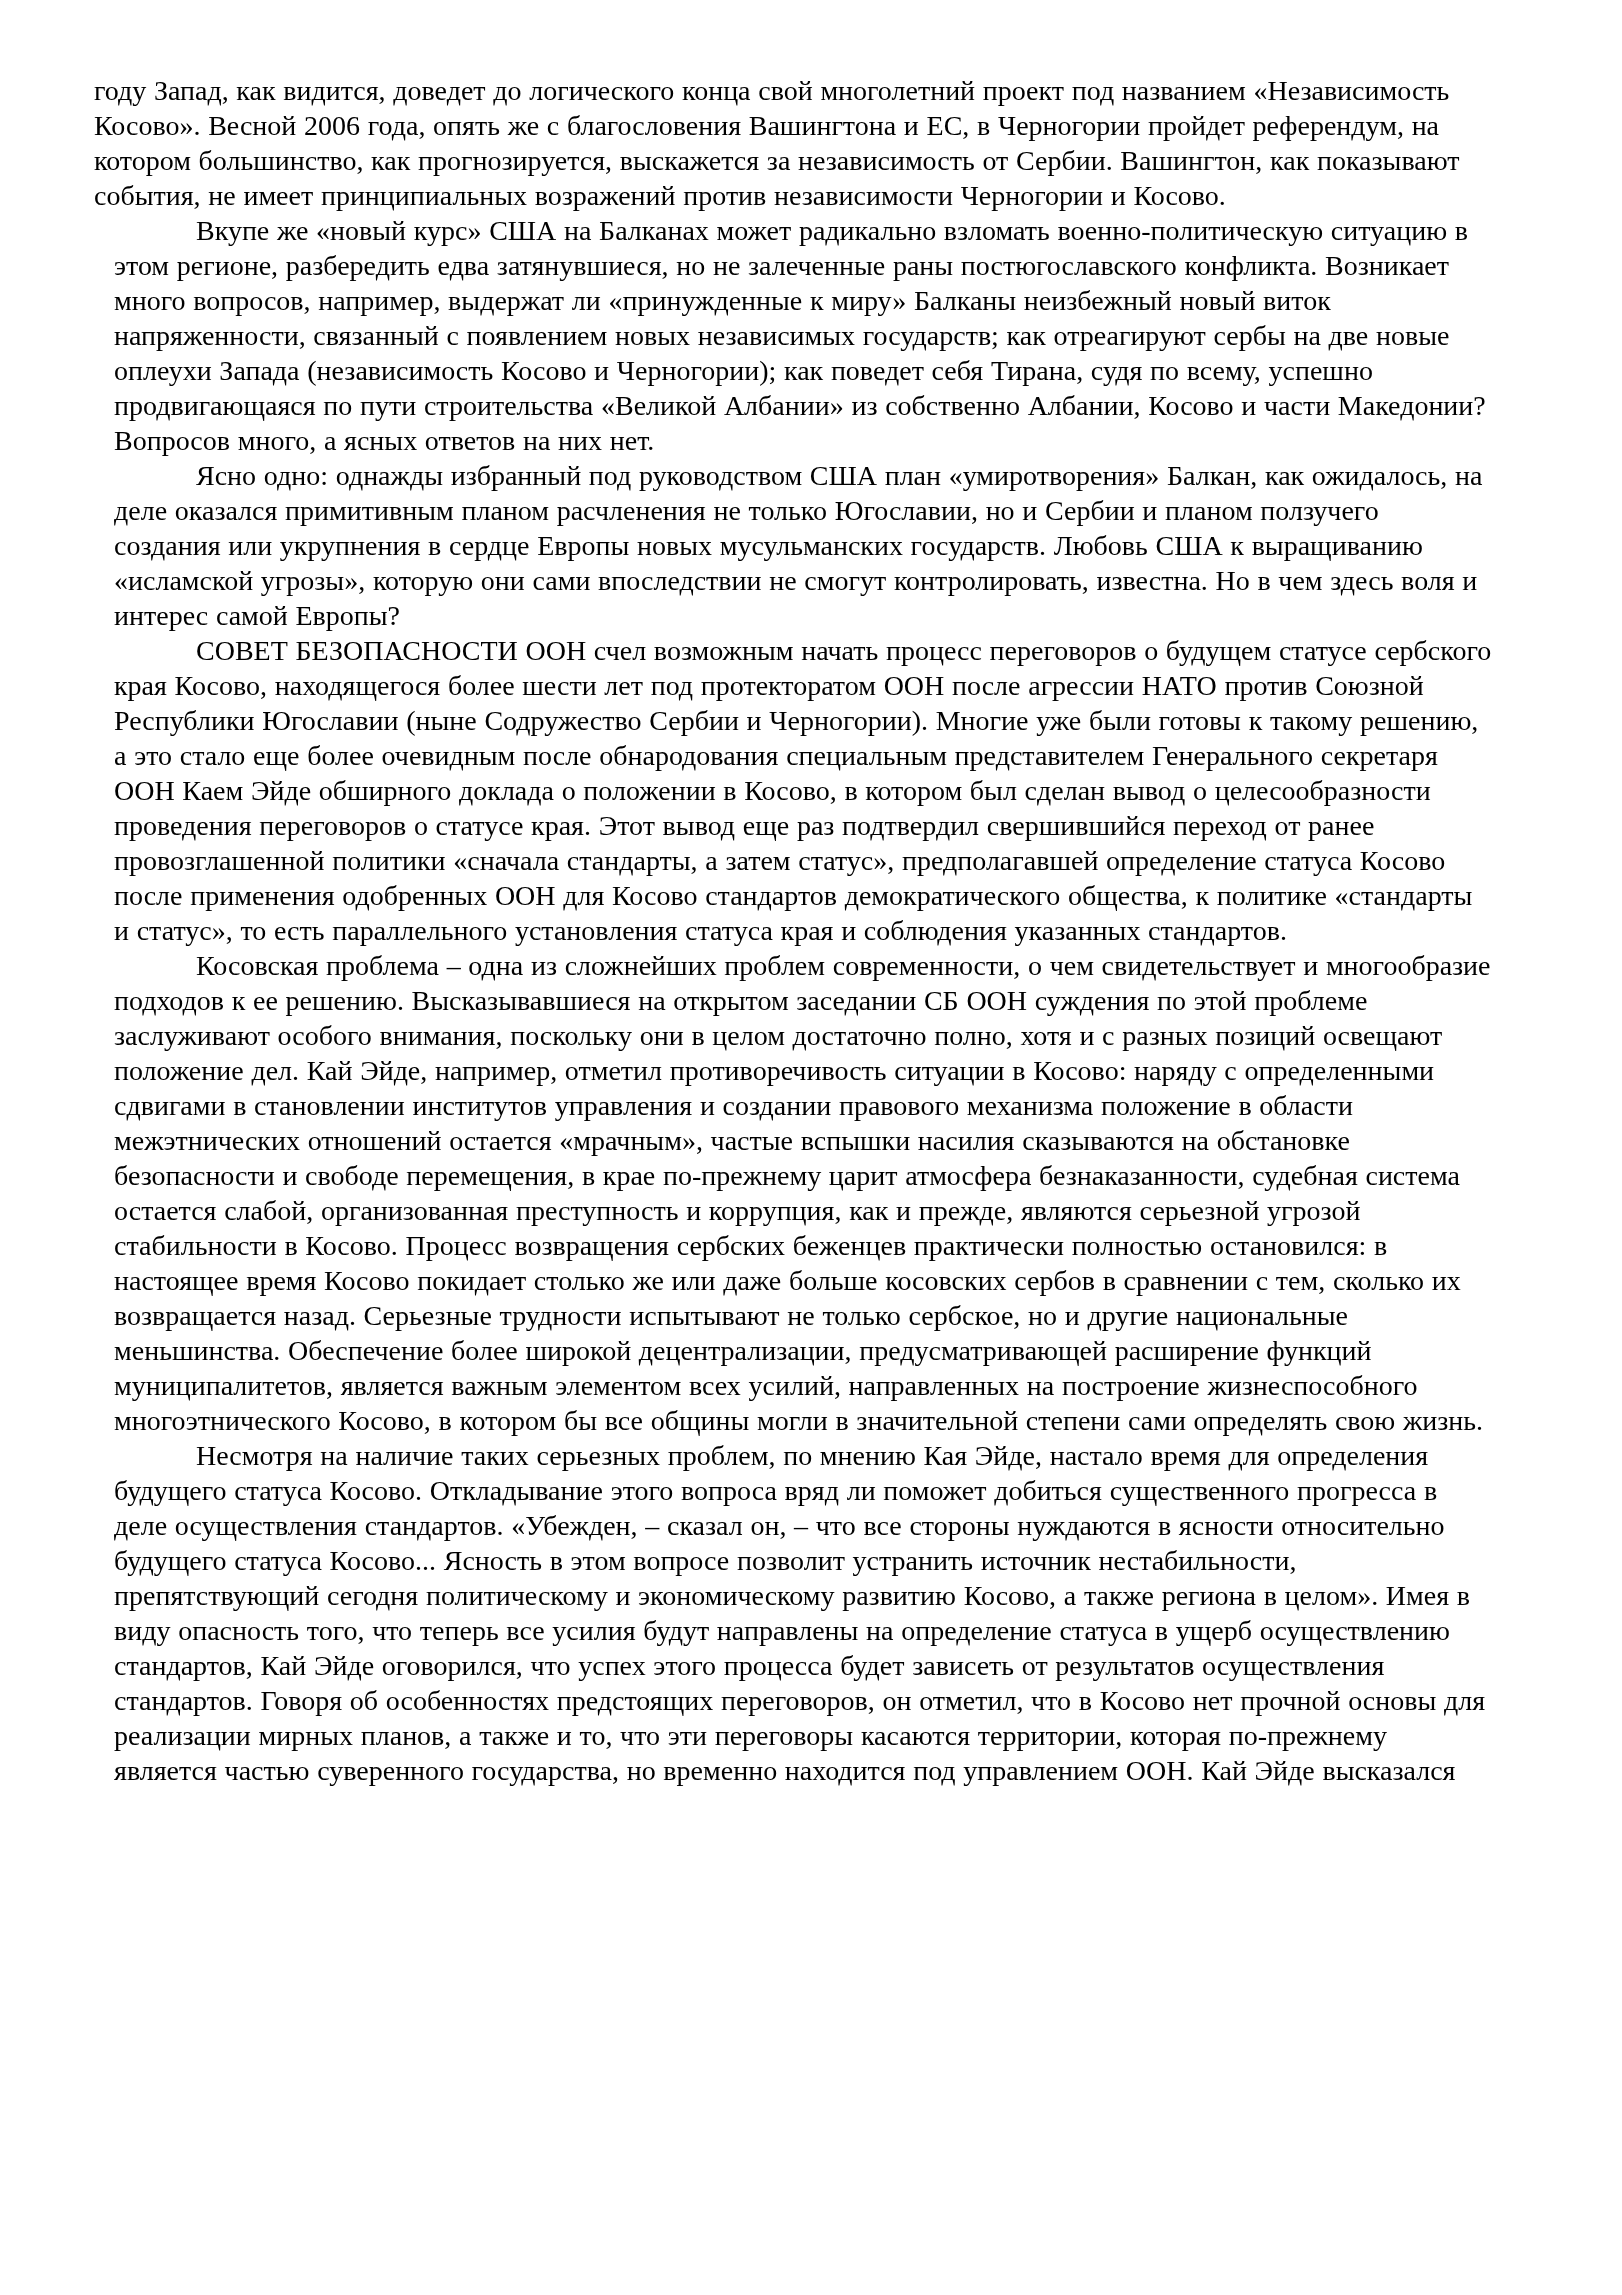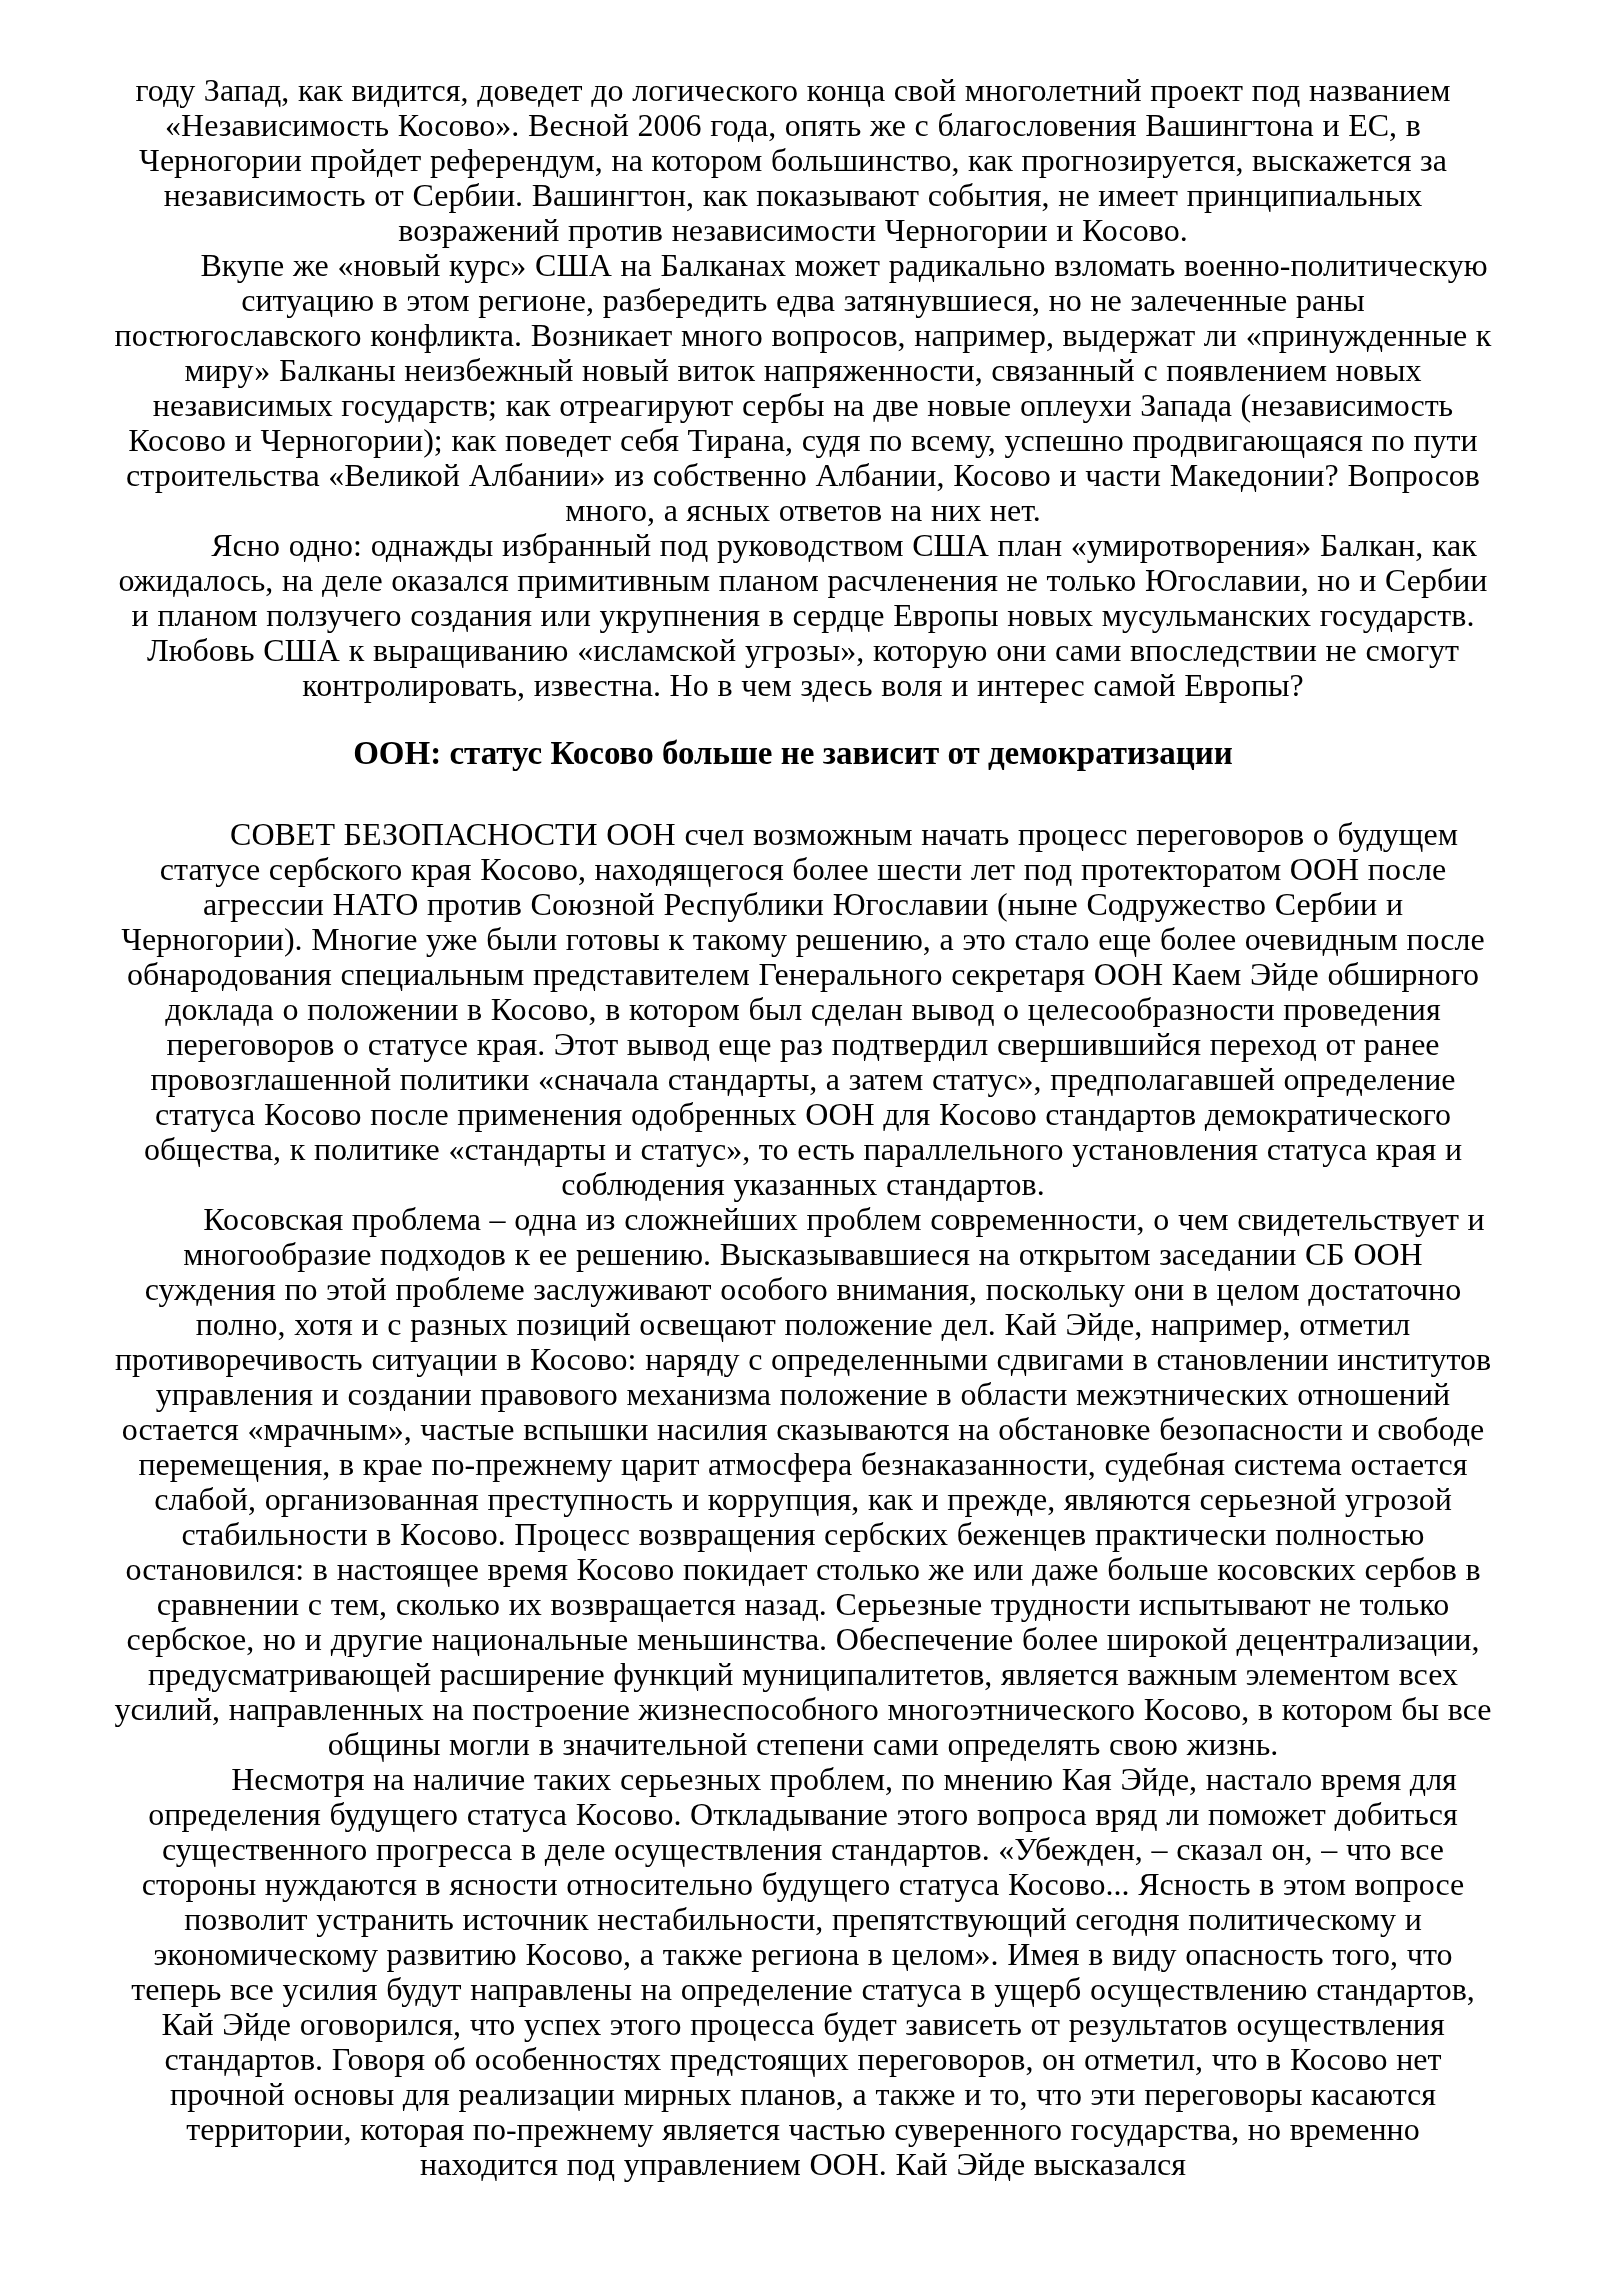--- a/index.html
+++ b/index.html
@@ -16,23 +16,23 @@
   .page {
     box-sizing: border-box;
     width: 1623px;
     height: 2295px;
     padding: 73px 131px 0 94px;
     overflow: hidden;
     background: #ffffff;
   }
   .body-para {
     margin: 0;
-    font-size: 32px;
+    font-size: 28px;
     line-height: 35px;
-    text-align: center;
+    text-align: left;
     word-spacing: 0.7px;
   }
   .body-para.indent {
     text-indent: 82px;
     margin-left: 20px;
   }
   .section-heading {
     margin: 30px 0 43px 0;
     font-size: 33px;
     line-height: 41px;
@@ -43,21 +43,20 @@
 </head>
 <body>
 
 <div class="page">
   <p class="body-para">году Запад, как видится, доведет до логического конца свой многолетний проект под названием «Независимость Косово». Весной 2006 года, опять же с благословения Вашингтона и ЕС, в Черногории пройдет референдум, на котором большинство, как прогнозируется, выскажется за независимость от Сербии. Вашингтон, как показывают события, не имеет принципиальных возражений против независимости Черногории и Косово.</p>
 
   <p class="body-para indent">Вкупе же «новый курс» США на Балканах может радикально взломать военно-политическую ситуацию в этом регионе, разбередить едва затянувшиеся, но не залеченные раны постюгославского конфликта. Возникает много вопросов, например, выдержат ли «принужденные к миру» Балканы неизбежный новый виток напряженности, связанный с появлением новых независимых государств; как отреагируют сербы на две новые оплеухи Запада (независимость Косово и Черногории); как поведет себя Тирана, судя по всему, успешно продвигающаяся по пути строительства «Великой Албании» из собственно Албании, Косово и части Македонии? Вопросов много, а ясных ответов на них нет.</p>
 
   <p class="body-para indent">Ясно одно: однажды избранный под руководством США план «умиротворения» Балкан, как ожидалось, на деле оказался примитивным планом расчленения не только Югославии, но и Сербии и планом ползучего создания или укрупнения в сердце Европы новых мусульманских государств. Любовь США к выращиванию «исламской угрозы», которую они сами впоследствии не смогут контролировать, известна. Но в чем здесь воля и интерес самой Европы?</p>
 
-  <h1 class="section-heading">ООН: статус Косово больше не зависит от демократизации</h1>
 
   <p class="body-para indent">СОВЕТ БЕЗОПАСНОСТИ ООН счел возможным начать процесс переговоров о будущем статусе сербского края Косово, находящегося более шести лет под протекторатом ООН после агрессии НАТО против Союзной Республики Югославии (ныне Содружество Сербии и Черногории). Многие уже были готовы к такому решению, а это стало еще более очевидным после обнародования специальным представителем Генерального секретаря ООН Каем Эйде обширного доклада о положении в Косово, в котором был сделан вывод о целесообразности проведения переговоров о статусе края. Этот вывод еще раз подтвердил свершившийся переход от ранее провозглашенной политики «сначала стандарты, а затем статус», предполагавшей определение статуса Косово после применения одобренных ООН для Косово стандартов демократического общества, к политике «стандарты и статус», то есть параллельного установления статуса края и соблюдения указанных стандартов.</p>
 
   <p class="body-para indent">Косовская проблема – одна из сложнейших проблем современности, о чем свидетельствует и многообразие подходов к ее решению. Высказывавшиеся на открытом заседании СБ ООН суждения по этой проблеме заслуживают особого внимания, поскольку они в целом достаточно полно, хотя и с разных позиций освещают положение дел. Кай Эйде, например, отметил противоречивость ситуации в Косово: наряду с определенными сдвигами в становлении институтов управления и создании правового механизма положение в области межэтнических отношений остается «мрачным», частые вспышки насилия сказываются на обстановке безопасности и свободе перемещения, в крае по-прежнему царит атмосфера безнаказанности, судебная система остается слабой, организованная преступность и коррупция, как и прежде, являются серьезной угрозой стабильности в Косово. Процесс возвращения сербских беженцев практически полностью остановился: в настоящее время Косово покидает столько же или даже больше косовских сербов в сравнении с тем, сколько их возвращается назад. Серьезные трудности испытывают не только сербское, но и другие национальные меньшинства. Обеспечение более широкой децентрализации, предусматривающей расширение функций муниципалитетов, является важным элементом всех усилий, направленных на построение жизнеспособного многоэтнического Косово, в котором бы все общины могли в значительной степени сами определять свою жизнь.</p>
 
   <p class="body-para indent">Несмотря на наличие таких серьезных проблем, по мнению Кая Эйде, настало время для определения будущего статуса Косово. Откладывание этого вопроса вряд ли поможет добиться существенного прогресса в деле осуществления стандартов. «Убежден, – сказал он, – что все стороны нуждаются в ясности относительно будущего статуса Косово... Ясность в этом вопросе позволит устранить источник нестабильности, препятствующий сегодня политическому и экономическому развитию Косово, а также региона в целом». Имея в виду опасность того, что теперь все усилия будут направлены на определение статуса в ущерб осуществлению стандартов, Кай Эйде оговорился, что успех этого процесса будет зависеть от результатов осуществления стандартов. Говоря об особенностях предстоящих переговоров, он отметил, что в Косово нет прочной основы для реализации мирных планов, а также и то, что эти переговоры касаются территории, которая по-прежнему является частью суверенного государства, но временно находится под управлением ООН. Кай Эйде высказался</p>
 </div>
 
 
 </body></html>

